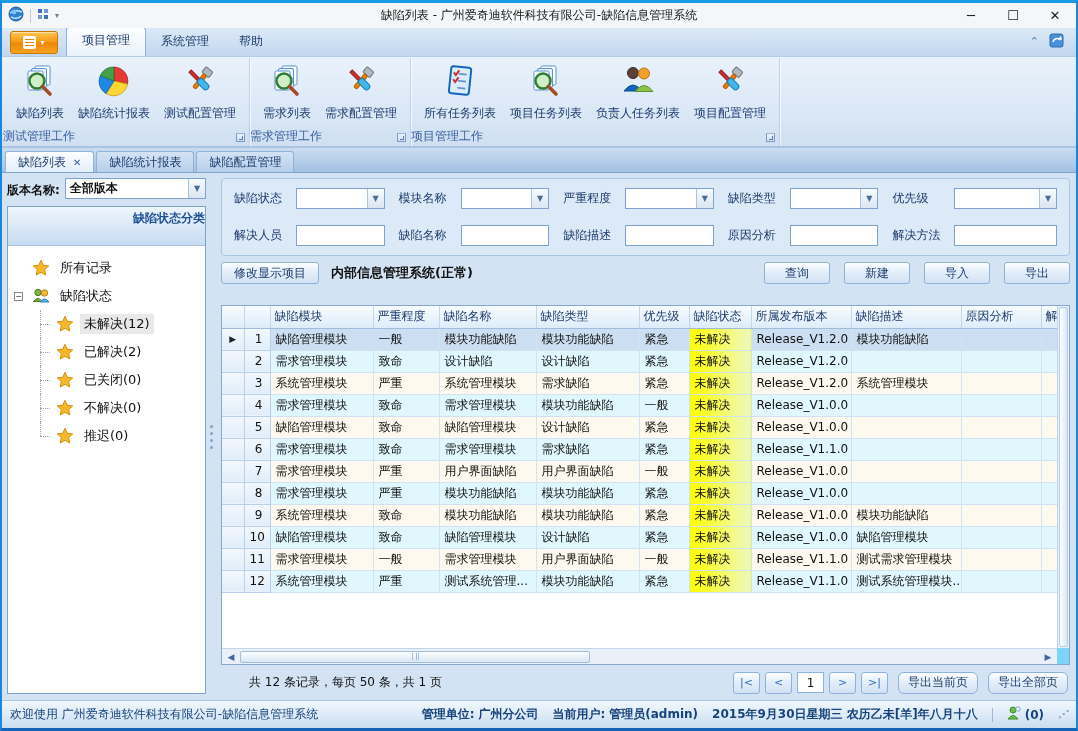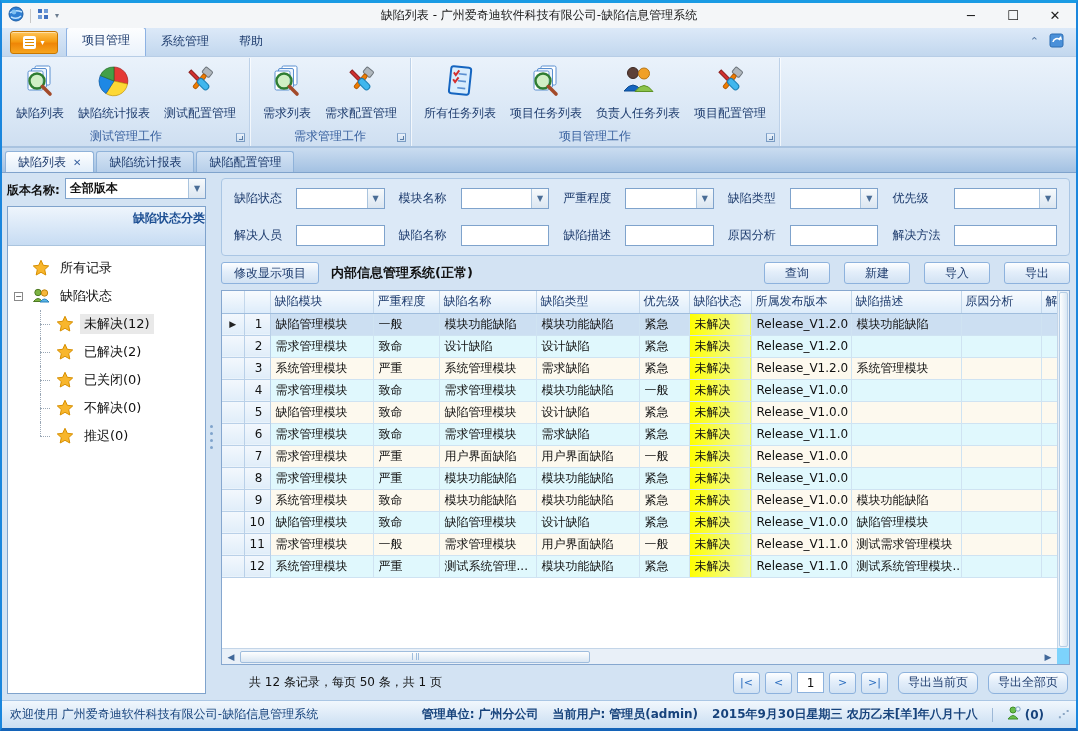--- a/index.html
+++ b/index.html
@@ -30,21 +30,21 @@
   .rtab.active{ background:linear-gradient(#fdfeff,#eaf2fb); border:1px solid #8db2e3; border-bottom:none; border-radius:3px 3px 0 0; padding:4px 15px 7px;}
   .ribbon-right{ margin-left:auto; display:flex; align-items:center; gap:10px; padding-right:10px; padding-bottom:4px;}
   .chev{ color:#5a7ca6; font-size:11px; line-height:8px; }
 
   
   .ribbon-body{ height:91px; background:linear-gradient(#eaf2fb,#d8e6f5 70%,#cfdff1); border-bottom:2px solid #a9c3e0; display:flex; padding:1px 0 0 1px; flex:0 0 auto;}
   .rgroup{ position:relative; padding:1px 6px 19px 6px; border-right:1px solid #bdd1e8; box-shadow:1px 0 0 rgba(255,255,255,.7);}
   .rgroup-buttons{ display:flex; height:100%; }
   .rbtn{ display:flex; flex-direction:column; align-items:center; padding:5px 7px 0; color:#1e3c6e; border-radius:3px; cursor:default; white-space:nowrap;}
   .rbtn svg{ width:34px; height:34px; margin-bottom:4px; }
-  .rgroup-label{ position:absolute; left:0; right:0; bottom:2px; height:16px; text-align:center; color:#3a62a0; }
+  .rgroup-label{ position:absolute; left:0; right:0; bottom:2px; height:16px; text-align:left; color:#3a62a0; }
   .launcher{ position:absolute; right:4px; bottom:4px; width:9px; height:9px; border:1px solid #7a9cc4; border-top-color:#9ab6d8; background:linear-gradient(#e9f1fa,#cfdff0); }
   .launcher::after{ content:''; position:absolute; right:1px; bottom:1px; width:3px; height:3px; border-right:1px solid #5a7ca6; border-bottom:1px solid #5a7ca6;}
 
   
   .doc-tabs{ height:25px; background:linear-gradient(#cadcf0,#a3c1e2); display:flex; align-items:flex-end; padding-left:3px; border-bottom:1px solid #7fa3cc; flex:0 0 auto;}
   .dtab{ height:21px; line-height:19px; padding:0 12px; margin-right:2px; color:#1e3c6e;
     background:linear-gradient(#d4e3f4,#b7cfea); border:1px solid #8fb2d9; border-bottom:none; border-radius:3px 3px 0 0; display:flex; align-items:center; gap:7px;}
   .dtab.active{ background:linear-gradient(#fdfeff,#e2eefa); }
   .dtab .x{ color:#3a62a0; font-weight:bold; font-size:10px; }
 
@@ -81,21 +81,21 @@
   .fctrl{ flex:1; margin-right:14px; height:21px; background:#fff; border:1px solid #7fa3cc; display:flex;}
   .fpair:last-child .fctrl{ margin-right:0; }
 
   .action-bar{ margin-top:6px; display:flex; align-items:center; flex:0 0 auto;}
   .btn{ background:linear-gradient(#fdfeff,#e3eefa 45%,#d2e2f3); border:1px solid #8db2dd; border-radius:3px; height:22px; color:#1e3c6e; display:flex; align-items:center; justify-content:center; padding:0 12px; cursor:default; white-space:nowrap;}
   .sys-label{ font-weight:bold; color:#111; margin-left:12px; font-size:13px;}
   .spacer{ flex:1; }
   .action-right{ display:flex; gap:14px; }
   .action-right .btn{ width:66px; padding:0; }
 
-  .table-wrap{ margin-top:6px; border:1px solid #86a7cf; background:#7dd3fc; flex:1; position:relative; min-height:0;}
+  .table-wrap{ margin-top:21px; border:1px solid #86a7cf; background:#7dd3fc; flex:1; position:relative; min-height:0;}
   .grid-area{ position:absolute; top:0; left:0; right:12px; bottom:16px; overflow:hidden; background:#fff;}
   table{ border-collapse:collapse; table-layout:fixed; width:836px; color:#111;}
   th{ height:22px; background:linear-gradient(#f8fbfe,#ddecfa); border-right:1px solid #c3d7eb; border-bottom:1px solid #9fbddd; font-weight:normal; color:#1e3c6e; text-align:left; padding:0 4px; white-space:nowrap; overflow:hidden;}
   td{ height:22px; border-right:1px solid #cfe3f2; border-bottom:1px solid #cfe3f2; padding:0 5px; white-space:nowrap; overflow:hidden;}
   td.gut{ background:linear-gradient(#f3f8fd,#e0edf9); border-right:1px solid #b9d0e8; border-bottom:1px solid #b9d0e8;}
   td.num{ text-align:right; padding-right:7px;}
   td.ind{ text-align:center; padding:0; font-size:9px; color:#222;}
   tr.odd  td.data{ background:#fdf9ee; }
   tr.even td.data{ background:#e0f8fd; }
   tr.selected td.data{ background:#ccdff2; }

